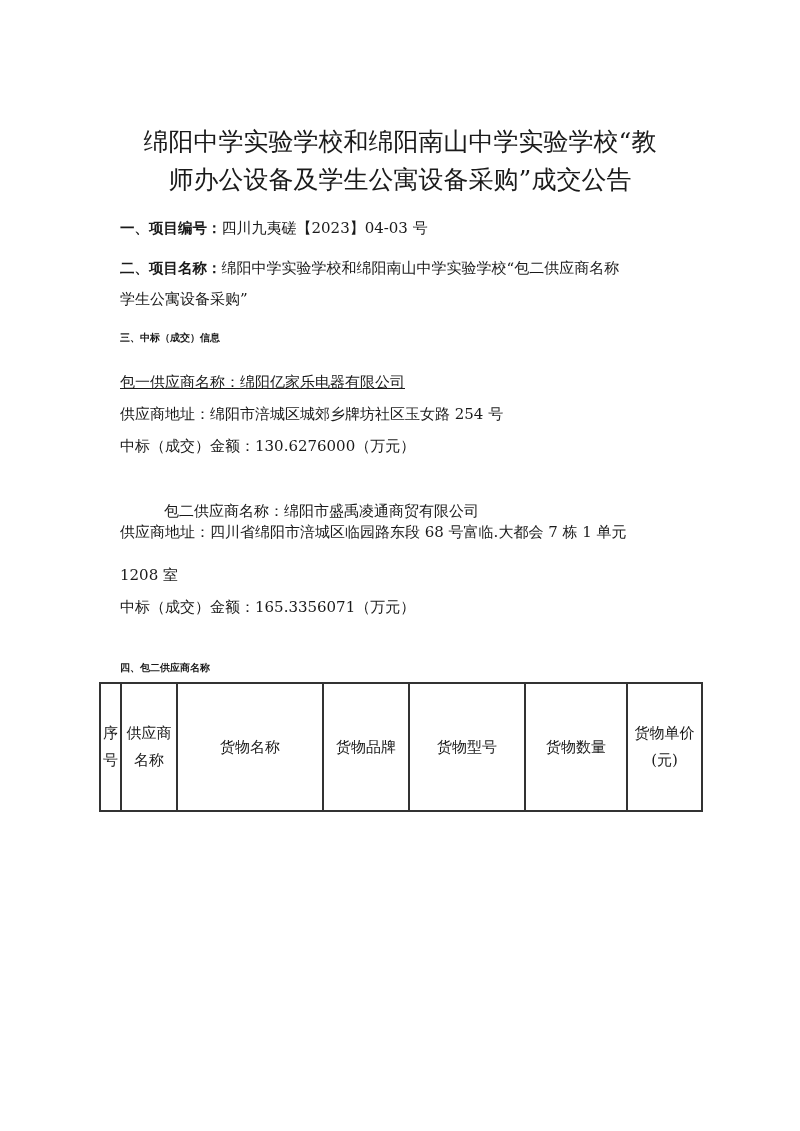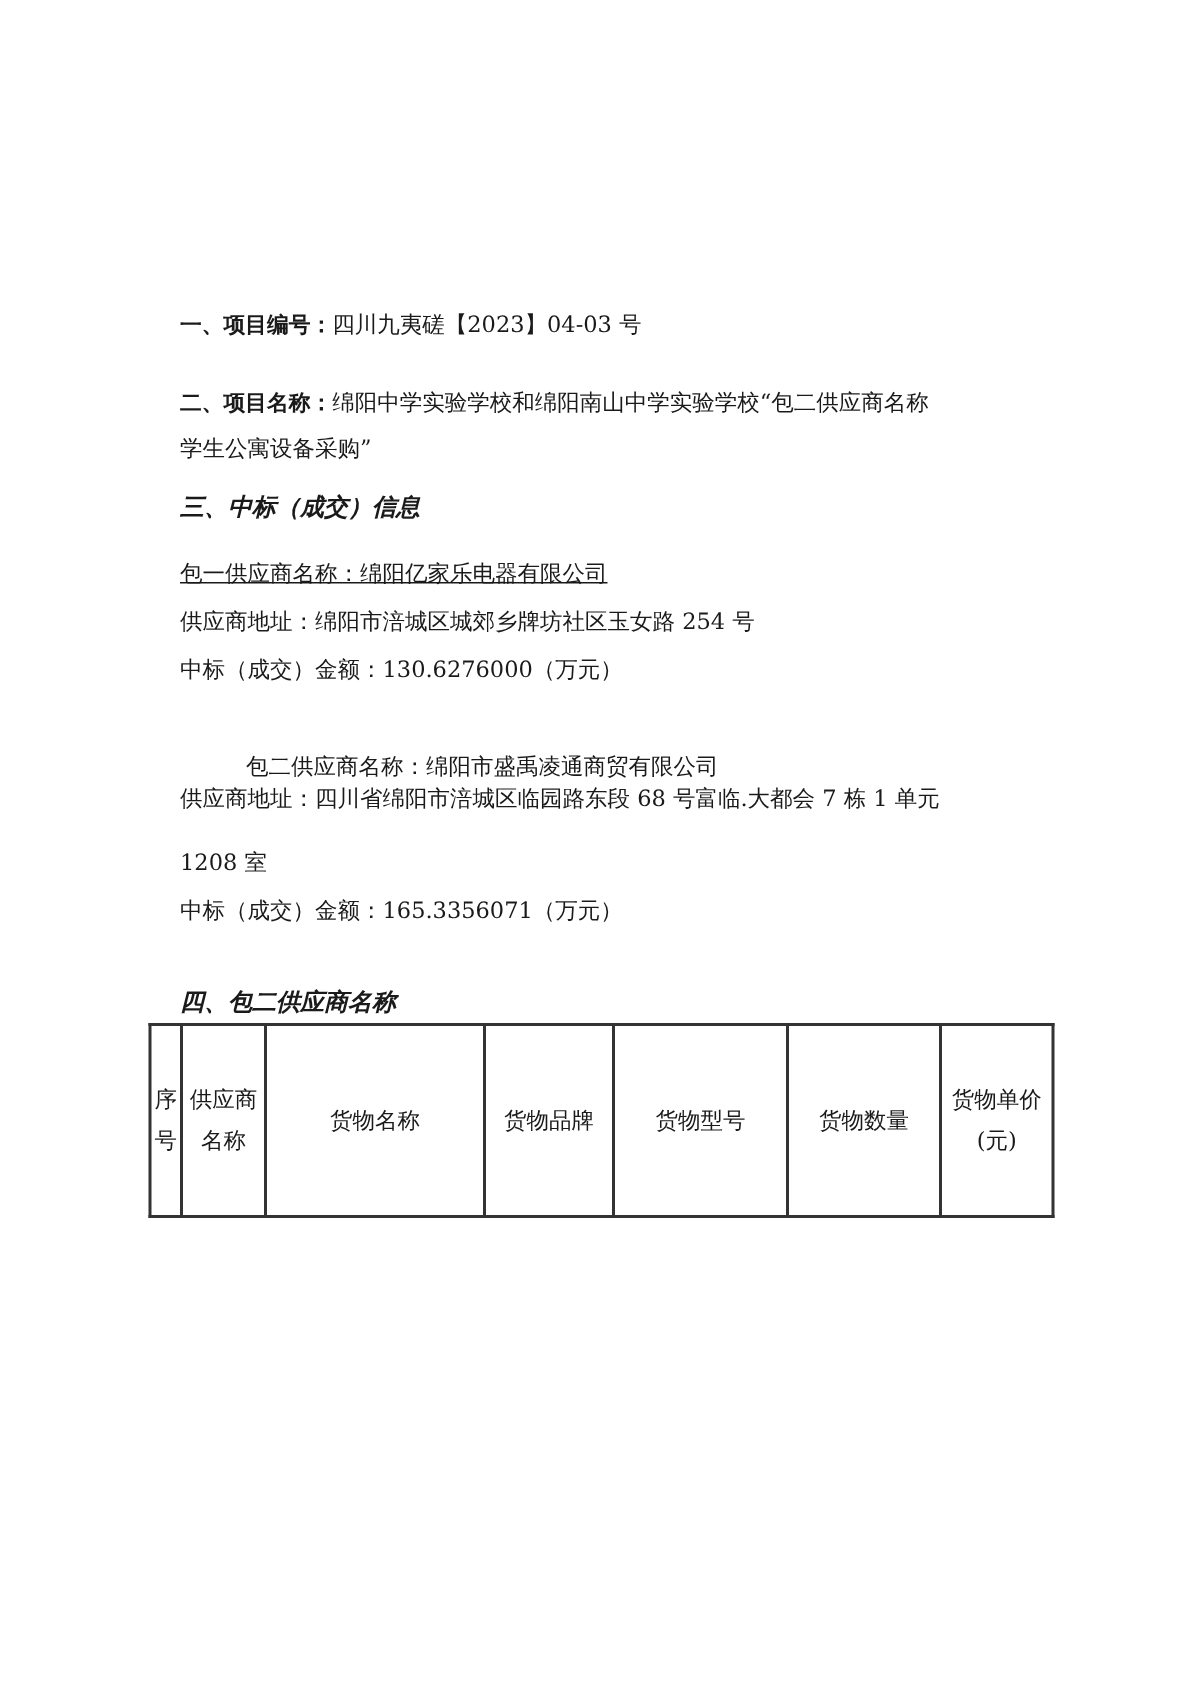--- a/index.html
+++ b/index.html
@@ -36,22 +36,21 @@
       color: #1a1a1a;
     }
     .line .label-bold {
       font-family: "DejaVu Sans", "Liberation Sans", sans-serif;
       font-weight: bold;
       font-size: 14.5px;
     }
     .heading {
       font-family: "DejaVu Sans", "Liberation Sans", sans-serif;
       font-weight: bold;
-      font-size: 16px;
-      font-style: italic;
+      font-size: 10px;
     }
     table.info-table {
       position: absolute;
       left: 99px;
       top: 682px;
       border-collapse: collapse;
       table-layout: fixed;
       font-size: 15px;
       color: #1a1a1a;
     }
@@ -62,24 +61,25 @@
       vertical-align: middle;
       height: 126px;
       padding: 0;
       line-height: 27px;
     }
   </style>
 </head>
 <body>
 
 <h1 class="page-title">
-  <br>
+  <span>绵阳中学实验学校和绵阳南山中学实验学校“教</span><br>
+  <span>师办公设备及学生公寓设备采购”成交公告</span>
 </h1>
 
-<div class="line" style="top:206px;text-align:center;">
+<div class="line" style="top:218px;text-align:center;">
   <span class="label-bold">一、项目编号：</span><span>四川九夷磋【2023】04-03 号</span>
 </div>
 
 <div class="line" style="top:258px;">
   <span class="label-bold">二、项目名称：</span><span>绵阳中学实验学校和绵阳南山中学实验学校“包二供应商名称</span>
 </div>
 <div class="line" style="top:289px;">
   <span>学生公寓设备采购”</span>
 </div>
 

